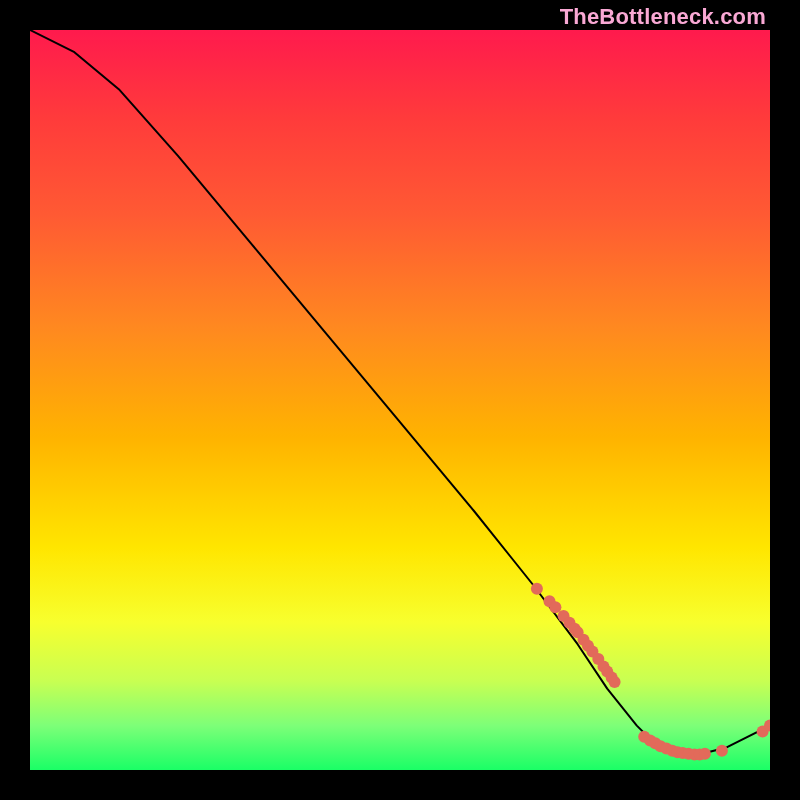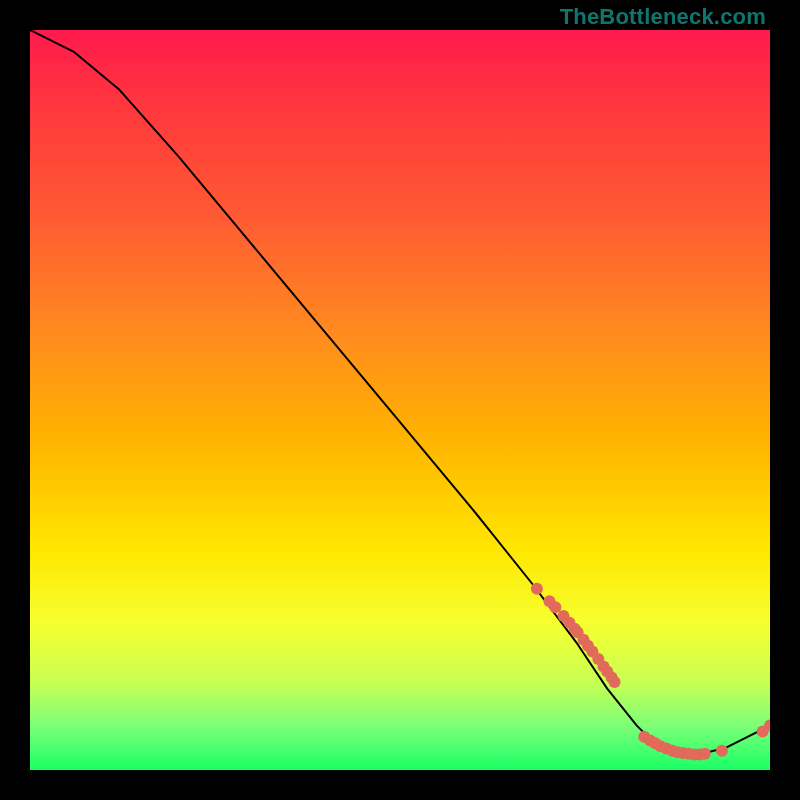--- a/index.html
+++ b/index.html
@@ -39,21 +39,21 @@
     width: 100%;
     height: 100%;
   }
   .watermark {
     position: absolute;
     top: 4px;
     right: 34px;
     font-family: Arial, Helvetica, sans-serif;
     font-size: 22px;
     font-weight: bold;
-    color: #0f766e;
+    color: #f9a8d4;
     letter-spacing: 0.2px;
   }
 </style>
 </head>
 <body>
 
 <div class="stage">
   <div class="watermark">TheBottleneck.com</div>
   <div class="plot-area">
     <div class="gradient-bg"></div>

